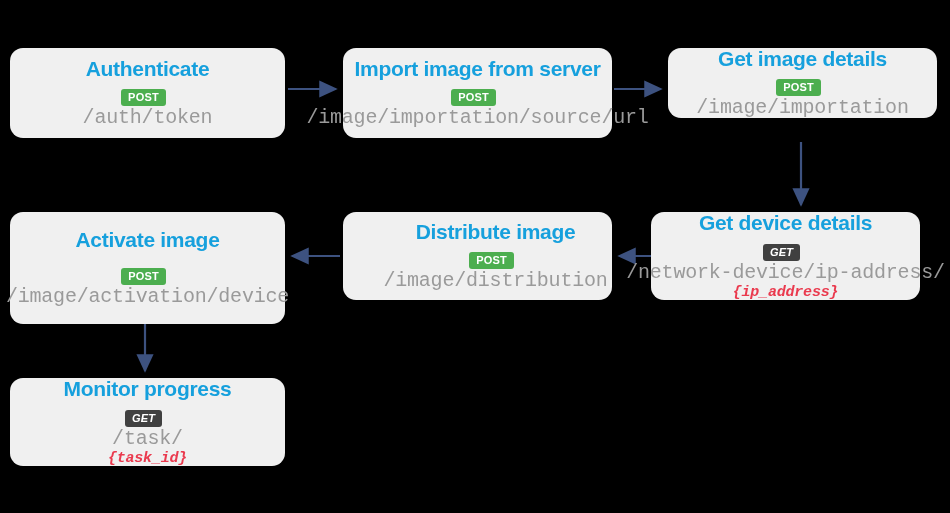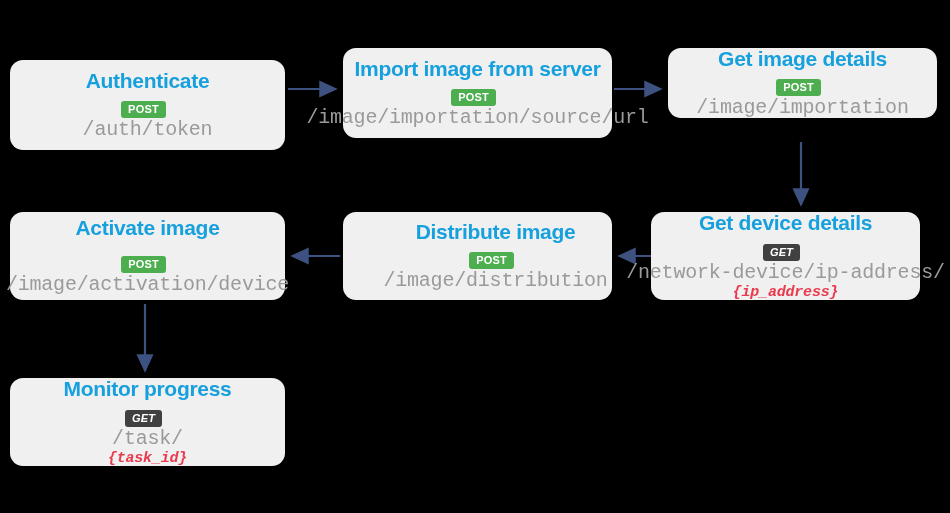--- a/index.html
+++ b/index.html
@@ -76,24 +76,24 @@
   }
   .path-param {
     font-family: "Liberation Mono", monospace;
     font-size: 15px;
     color: #ea3a4e;
     font-style: italic;
     font-weight: bold;
     letter-spacing: -0.2px;
   }
   
-  #node-authenticate      { left: 10px;  top: 60px;  width: 275px; height: 90px; }
+  #node-authenticate      { left: 10px;  top: 48px;  width: 275px; height: 90px; }
   #node-import-image      { left: 343px; top: 48px;  width: 269px; height: 90px; }
   #node-get-image-details { left: 668px; top: 48px;  width: 269px; height: 70px; }
-  #node-activate-image    { left: 10px;  top: 212px; width: 275px; height: 88px; gap: 8px; }
+  #node-activate-image    { left: 10px;  top: 212px; width: 275px; height: 112px; gap: 8px; }
   #node-distribute-image  { left: 343px; top: 212px; width: 269px; height: 88px; padding-left: 36px; }
   #node-get-device-details{ left: 651px; top: 212px; width: 269px; height: 88px; align-items: center; }
   #node-monitor-progress  { left: 10px;  top: 378px; width: 275px; height: 88px; }
 </style>
 </head>
 <body>
 
 <div id="canvas">
 
   <svg id="arrow-layer" width="950" height="513" viewBox="0 0 950 513" xmlns="http://www.w3.org/2000/svg">

